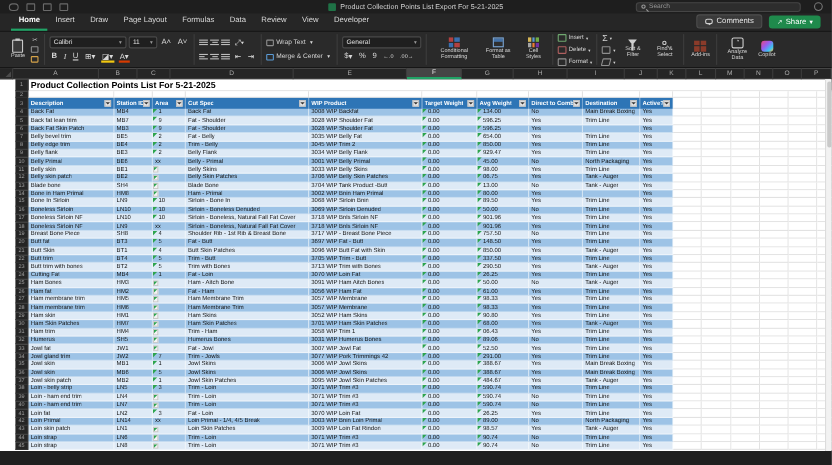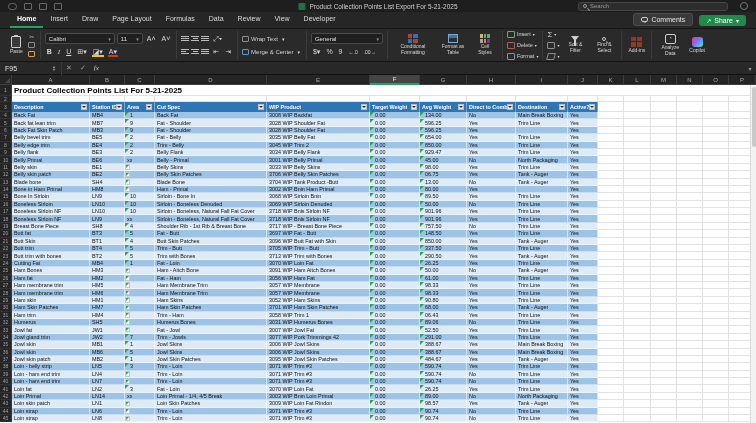--- a/index.html
+++ b/index.html
@@ -102,21 +102,21 @@
   
   #sheet { position:relative; background:#fff; height:348px; }
   #colheads { display:flex; height:10px; background:#252525; }
   .chead { border-right:1px solid #3c3c3c; border-bottom:1px solid #3c3c3c; color:#a8a8a8;
     font-size:6px; display:flex; align-items:center; justify-content:center; height:10px; }
   .chead.corner { background:#252525; position:relative; }
   .chead.corner::after { content:""; position:absolute; right:1px; bottom:1px;
     border-left:5px solid transparent; border-bottom:5px solid #4a4a4a; }
   .chead.sel { background:#454545; color:#eaeaea; border-bottom:2px solid #21a366; }
   #gridrows { position:relative; }
-  .grow { display:flex; }
+  .grow { display:flex;padding-left:14px; }
   .gut { background:#252525; border-right:1px solid #3c3c3c; border-bottom:1px solid #333;
     color:#a0a0a0; font-size:5px; display:flex; align-items:center; justify-content:center; flex:none; }
   .cell { flex:none; overflow:hidden; white-space:nowrap; font-size:5.4px; color:#111;
     display:flex; align-items:center; padding:0 2px; position:relative; }
   .plain { border-right:1px solid #e2e2e2; border-bottom:1px solid #e2e2e2; background:#fff; }
   .t-head { background:#2e75b6; color:#fff; font-weight:bold; border-right:1px solid rgba(255,255,255,.35); }
   .t-cell { border-right:1px solid rgba(255,255,255,.55); border-bottom:1px solid rgba(255,255,255,.45); }
   .band0 { background:#9dc3e6; } .band1 { background:#deeaf6; }
   .flagged { padding-left:5px; }
   .flag { position:absolute; left:0; top:0; width:0; height:0;
@@ -383,34 +383,20 @@
         <span class="analyze">◔</span>
         <span style="width:24px">Analyze Data</span>
       </div>
       <div class="bigbtn">
         <span class="copilotfix"></span>
         <span>Copilot</span>
       </div>
     </div>
   </div>
 
-  <div id="fbar">
-    <div id="namebox">
-      <span>F95</span>
-      <span class="steppers">
-          <span>▲</span>
-          <span>▼</span>
-        </span>
-    </div>
-    <span class="fico">✕</span>
-    <span class="fico">✓</span>
-    <span class="fico fx">fx</span>
-    <div id="finput"></div>
-    <div id="fchev">▾</div>
-  </div>
 
   <div id="sheet">
     <div id="colheads">
         <div class="chead corner" style="width: 12px;"></div>
         <div class="chead" style="width: 78px;">A</div>
         <div class="chead" style="width: 35px;">B</div>
         <div class="chead" style="width: 30px;">C</div>
         <div class="chead" style="width: 112px;">D</div>
         <div class="chead" style="width: 103px;">E</div>
         <div class="chead sel" style="width: 50px;">F</div>

